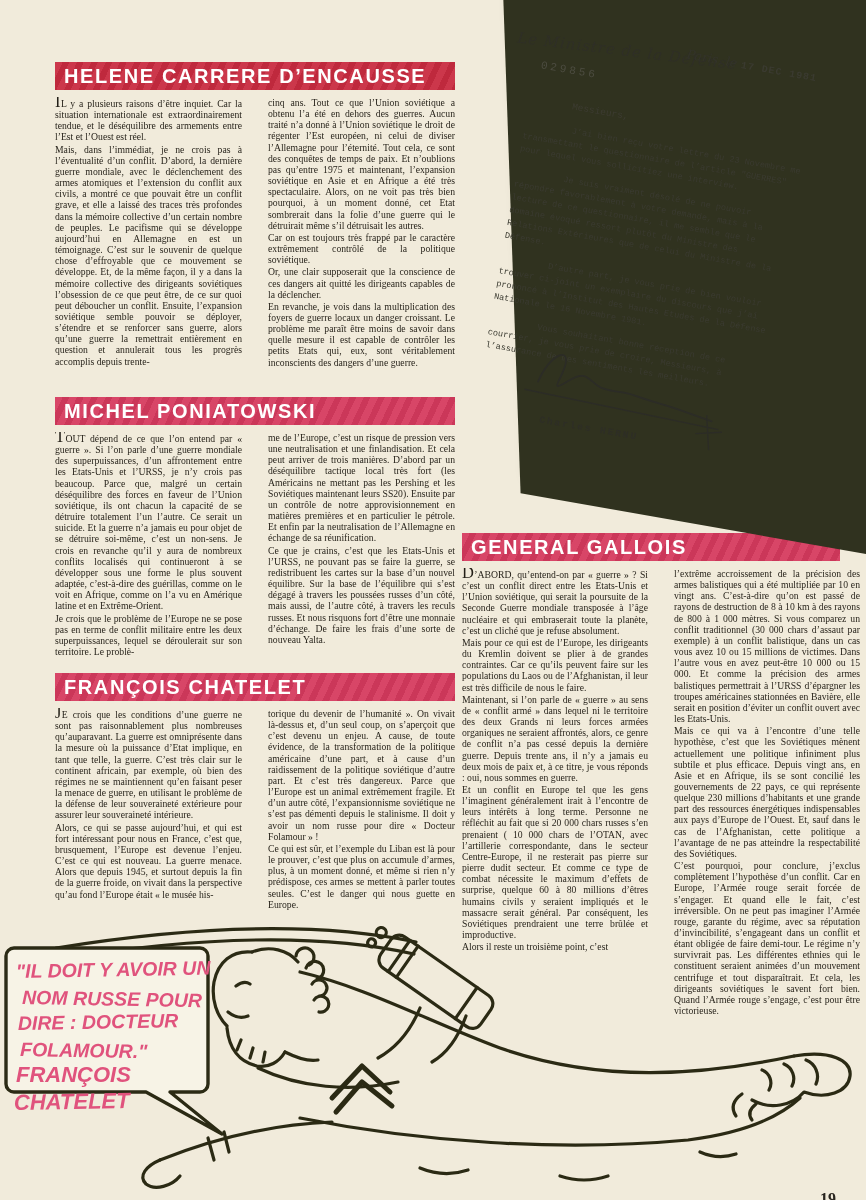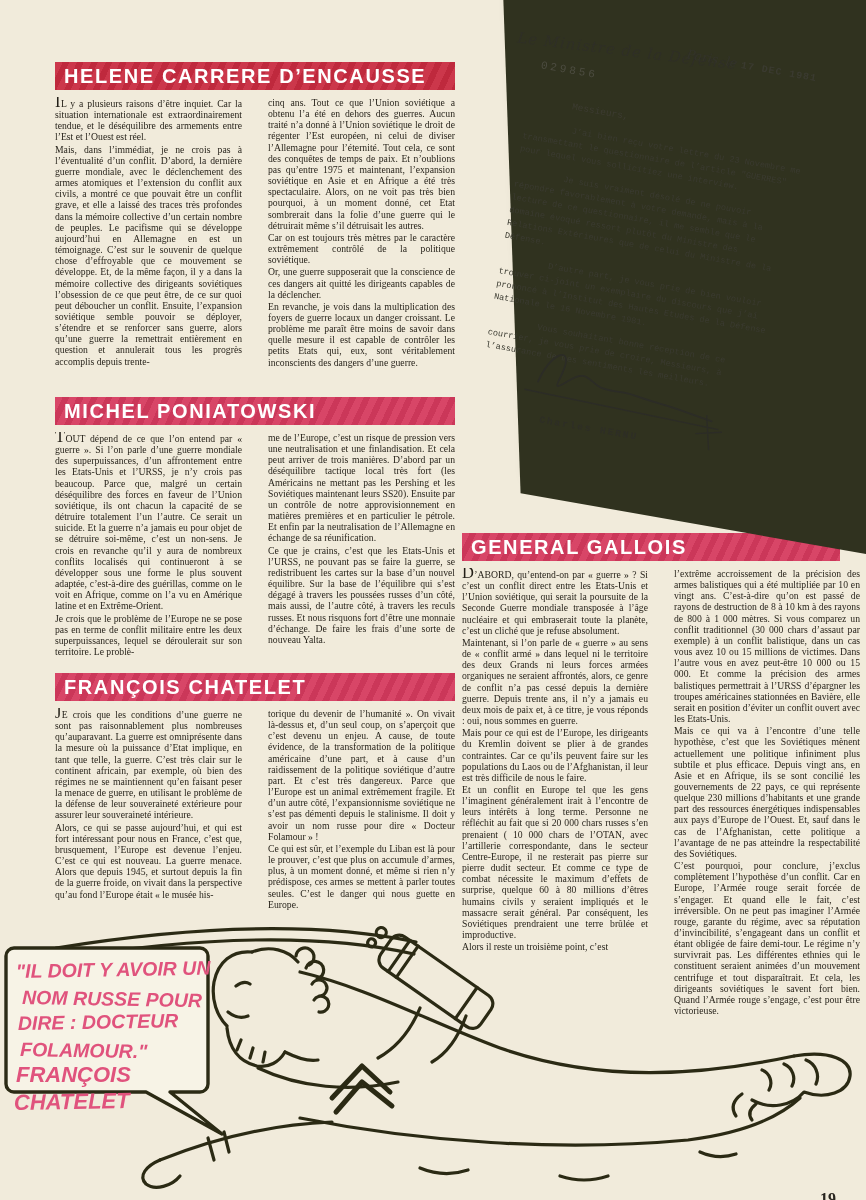--- a/index.html
+++ b/index.html
@@ -66,22 +66,22 @@
   <header class="banner b-red">
     <span class="btitle">HELENE CARRERE D’ENCAUSSE</span>
   </header>
   <div class="cols" style="height:300px">
     <div class="col">
       <p class="lead"><span class="dc">I</span><span>L y a plusieurs raisons d’être inquiet. Car la situation internationale est extraordinairement tendue, et le déséquilibre des armements entre l’Est et l’Ouest est réel.</span></p>
       <p>Mais, dans l’immédiat, je ne crois pas à l’éventualité d’un conflit. D’abord, la dernière guerre mondiale, avec le déclenchement des armes atomiques et l’extension du conflit aux civils, a montré ce que pouvait être un conflit grave, et elle a laissé des traces très profondes dans la mémoire collective d’un certain nombre de peuples. Le pacifisme qui se développe aujourd’hui en Allemagne en est un témoignage. C’est sur le souvenir de quelque chose d’effroyable que ce mouvement se développe. Et, de la même façon, il y a dans la mémoire collective des dirigeants soviétiques l’obsession de ce que peut être, de ce sur quoi peut déboucher un conflit. Ensuite, l’expansion soviétique semble pouvoir se déployer, s’étendre et se renforcer sans guerre, alors qu’une guerre la remettrait entièrement en question et annulerait tous les progrès accomplis depuis trente-</p>
     </div>
     <div class="col">
       <p>cinq ans. Tout ce que l’Union soviétique a obtenu l’a été en dehors des guerres. Aucun traité n’a donné à l’Union soviétique le droit de régenter l’Est européen, ni celui de diviser l’Allemagne pour l’éternité. Tout cela, ce sont des conquêtes de temps de paix. Et n’oublions pas qu’entre 1975 et maintenant, l’expansion soviétique en Asie et en Afrique a été très spectaculaire. Alors, on ne voit pas très bien pourquoi, à un moment donné, cet Etat sombrerait dans la folie d’une guerre qui le détruirait même s’il détruisait les autres.</p>
-      <p>Car on est toujours très mètres par le caractère extrêmement contrôlé de la politique soviétique.</p>
-      <p>Or, une guerre supposerait que la conscience de ces dangers ait quitté les dirigeants capables de la déclencher.</p>
+      <p>Car on est toujours très frappé par le caractère extrêmement contrôlé de la politique soviétique.</p>
+      <p>Or, une clair supposerait que la conscience de ces dangers ait quitté les dirigeants capables de la déclencher.</p>
       <p>En revanche, je vois dans la multiplication des foyers de guerre locaux un danger croissant. Le problème me paraît être moins de savoir dans quelle mesure il est capable de contrôler les petits Etats qui, eux, sont véritablement inconscients des dangers d’une guerre.</p>
     </div>
   </div>
 </section>
 
 <section class="article" style="left:55px;top:397px;width:400px">
   <header class="banner b-pink">
     <span class="btitle">MICHEL PONIATOWSKI</span>
   </header>
   <div class="cols" style="height:240px">
@@ -112,22 +112,22 @@
   </div>
 </section>
 
 <section class="article g" style="left:462px;top:533px;width:398px">
   <header class="banner b-pink" style="width:378px">
     <span class="btitle">GENERAL GALLOIS</span>
   </header>
   <div class="cols" style="height:478px">
     <div class="col">
       <p class="lead"><span class="dc">D</span><span>’ABORD, qu’entend-on par « guerre » ? Si c’est un conflit direct entre les Etats-Unis et l’Union soviétique, qui serait la poursuite de la Seconde Guerre mondiale transposée à l’âge nucléaire et qui embraserait toute la planète, c’est un cliché que je refuse absolument.</span></p>
+      <p>Mais pour ce qui est de l’Europe, les dirigeants du Kremlin doivent se plier à de grandes contraintes. Car ce qu’ils peuvent faire sur les populations du Laos ou de l’Afghanistan, il leur est très difficile de nous le faire.</p>
       <p>Maintenant, si l’on parle de « guerre » au sens de « conflit armé » dans lequel ni le territoire des deux Grands ni leurs forces armées organiques ne seraient affrontés, alors, ce genre de conflit n’a pas cessé depuis la dernière guerre. Depuis trente ans, il n’y a jamais eu deux mois de paix et, à ce titre, je vous réponds : oui, nous sommes en guerre.</p>
-      <p>Mais pour ce qui est de l’Europe, les dirigeants du Kremlin doivent se plier à de grandes contraintes. Car ce qu’ils peuvent faire sur les populations du Laos ou de l’Afghanistan, il leur est très difficile de nous le faire.</p>
       <p>Et un conflit en Europe tel que les gens l’imaginent généralement irait à l’encontre de leurs intérêts à long terme. Personne ne réfléchit au fait que si 20 000 chars russes s’en prenaient ( 10 000 chars de l’OTAN, avec l’artillerie correspondante, dans le secteur Centre-Europe, il ne resterait pas pierre sur pierre dudit secteur. Et comme ce type de combat nécessite le maximum d’effets de surprise, quelque 60 à 80 millions d’êtres humains civils y seraient impliqués et le massacre serait général. Par conséquent, les Soviétiques prendraient une terre brûlée et improductive.</p>
       <p>Alors il reste un troisième point, c’est</p>
     </div>
     <div class="col">
       <p>l’extrême accroissement de la précision des armes balistiques qui a été multipliée par 10 en vingt ans. C’est-à-dire qu’on est passé de rayons de destruction de 8 à 10 km à des rayons de 800 à 1 000 mètres. Si vous comparez un conflit traditionnel (30 000 chars d’assaut par exemple) à un conflit balistique, dans un cas vous avez 10 ou 15 millions de victimes. Dans l’autre vous en avez peut-être 10 000 ou 15 000. Et comme la précision des armes balistiques permettrait à l’URSS d’épargner les troupes américaines stationnées en Bavière, elle serait en position d’éviter un conflit ouvert avec les Etats-Unis.</p>
       <p>Mais ce qui va à l’encontre d’une telle hypothèse, c’est que les Soviétiques mènent actuellement une politique infiniment plus subtile et plus efficace. Depuis vingt ans, en Asie et en Afrique, ils se sont concilié les gouvernements de 22 pays, ce qui représente quelque 230 millions d’habitants et une grande part des ressources énergétiques indispensables aux pays d’Europe de l’Ouest. Et, sauf dans le cas de l’Afghanistan, cette politique a l’avantage de ne pas atteindre la respectabilité des Soviétiques.</p>
       <p>C’est pourquoi, pour conclure, j’exclus complètement l’hypothèse d’un conflit. Car en Europe, l’Armée rouge serait forcée de s’engager. Et quand elle le fait, c’est irréversible. On ne peut pas imaginer l’Armée rouge, garante du régime, avec sa réputation d’invincibilité, s’engageant dans un conflit et étant obligée de faire demi-tour. Le régime n’y survivrait pas. Les différentes ethnies qui le constituent seraient animées d’un mouvement centrifuge et tout disparaîtrait. Et cela, les dirigeants soviétiques le savent fort bien. Quand l’Armée rouge s’engage, c’est pour être victorieuse.</p>
     </div>
   </div>
 </section>

